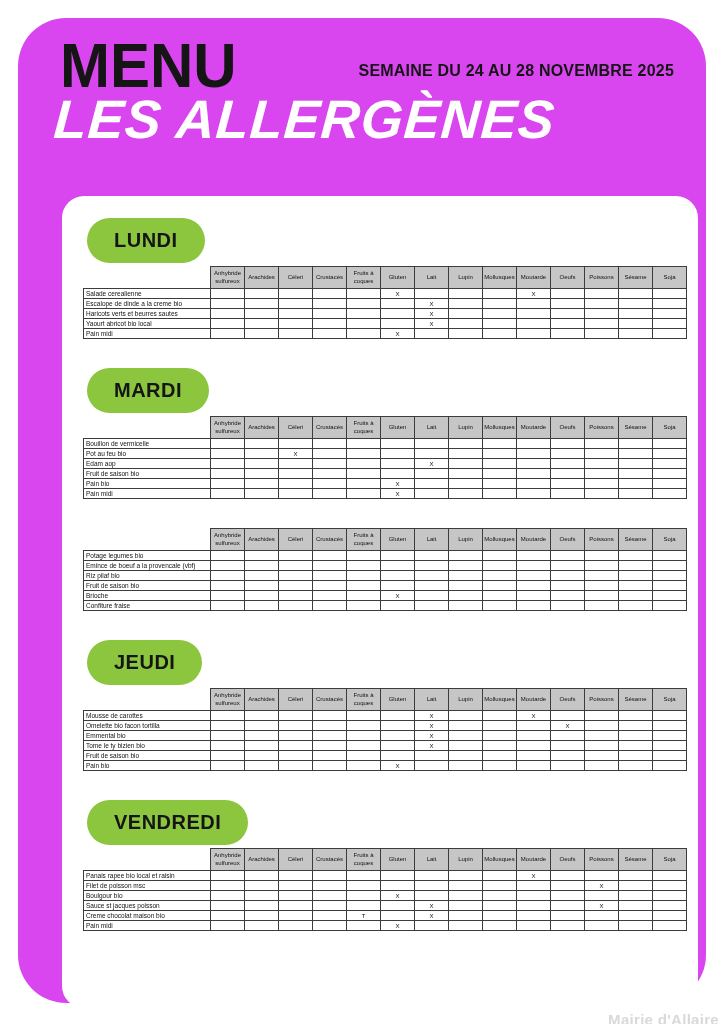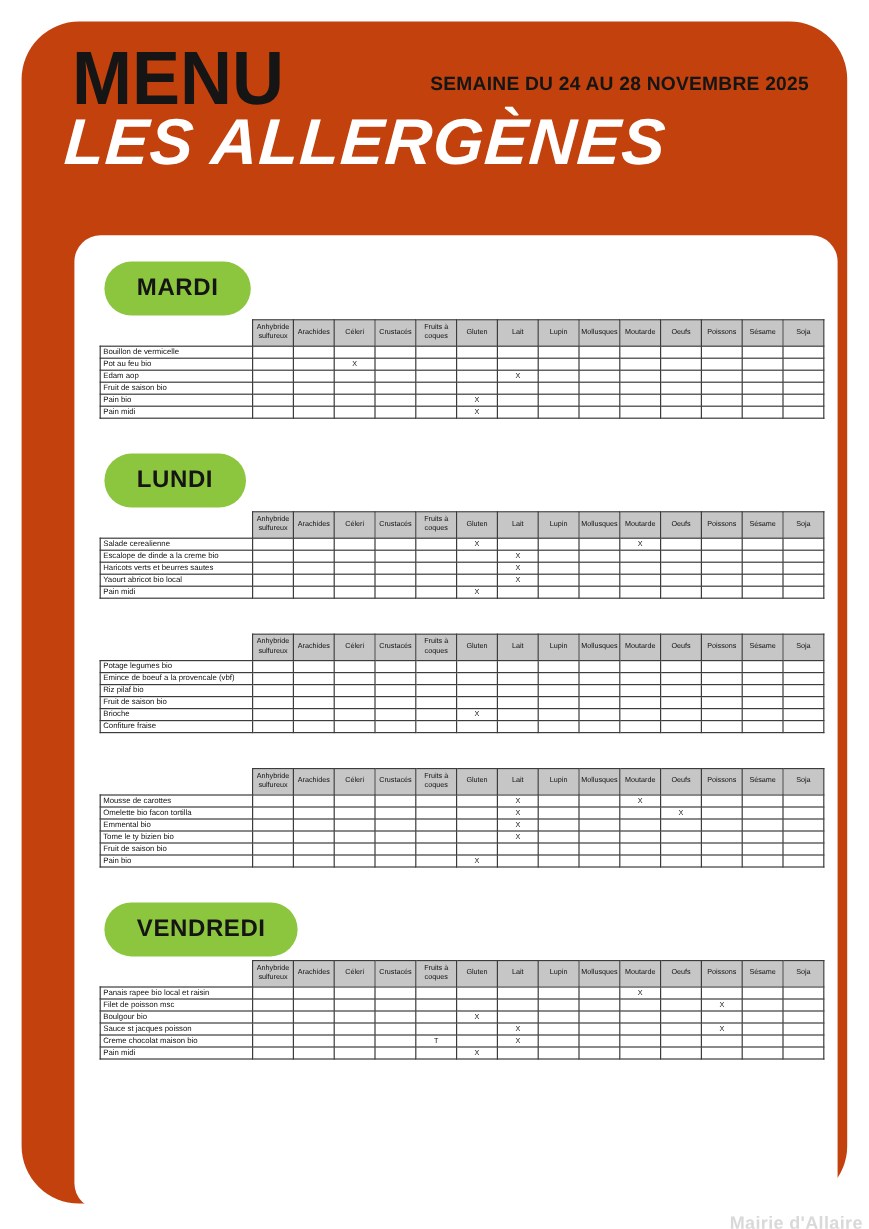--- a/index.html
+++ b/index.html
@@ -5,21 +5,21 @@
   html,body { margin:0; padding:0; }
   body {
     width:724px; height:1024px;
     background:#ffffff;
     font-family:"Liberation Sans", sans-serif;
     position:relative; overflow:hidden;
   }
   .green-panel {
     position:absolute; left:18px; top:18px;
     width:688px; height:985px;
-    background:#c2410c;
+    background:#d946ef;
     border-radius:48px;
   }
   .menu-title {
     position:absolute; left:42px; top:18px;
     font-size:60px; font-weight:900; line-height:1;
     color:#151515; letter-spacing:0px;
     transform:scaleY(1.05);
   }
   .week-label {
     position:absolute; right:32px; top:44px;
@@ -95,21 +95,21 @@
 </head>
 <body>
 
 <div class="green-panel">
   <div class="menu-title">MENU</div>
   <div class="week-label">SEMAINE DU 24 AU 28 NOVEMBRE 2025</div>
   <div class="subtitle">LES ALLERGÈNES</div>
 
   <div class="card">
     <div id="days">
-        <section class="day"><div class="day-badge">MARDI</div><table class="allergen-table">
+        <section class="day"><div class="day-badge">LUNDI</div><table class="allergen-table">
             <colgroup>
               <col class="c-dish">
               <col class="c-al">
               <col class="c-al">
               <col class="c-al">
               <col class="c-al">
               <col class="c-al">
               <col class="c-al">
               <col class="c-al">
               <col class="c-al">
@@ -134,96 +134,79 @@
                 <th>Mollusques</th>
                 <th>Moutarde</th>
                 <th>Oeufs</th>
                 <th>Poissons</th>
                 <th>Sésame</th>
                 <th>Soja</th>
               </tr>
             </thead>
             <tbody>
               <tr>
-                <td class="dish">Bouillon de vermicelle</td>
-                <td class="mark"></td>
-                <td class="mark"></td>
-                <td class="mark"></td>
-                <td class="mark"></td>
-                <td class="mark"></td>
-                <td class="mark"></td>
-                <td class="mark"></td>
-                <td class="mark"></td>
-                <td class="mark"></td>
-                <td class="mark"></td>
-                <td class="mark"></td>
-                <td class="mark"></td>
-                <td class="mark"></td>
-                <td class="mark"></td>
-              </tr>
-              <tr>
-                <td class="dish">Pot au feu bio</td>
-                <td class="mark"></td>
-                <td class="mark"></td>
-                <td class="mark">X</td>
-                <td class="mark"></td>
-                <td class="mark"></td>
-                <td class="mark"></td>
-                <td class="mark"></td>
-                <td class="mark"></td>
-                <td class="mark"></td>
-                <td class="mark"></td>
-                <td class="mark"></td>
-                <td class="mark"></td>
-                <td class="mark"></td>
-                <td class="mark"></td>
-              </tr>
-              <tr>
-                <td class="dish">Edam aop</td>
-                <td class="mark"></td>
-                <td class="mark"></td>
-                <td class="mark"></td>
-                <td class="mark"></td>
-                <td class="mark"></td>
-                <td class="mark"></td>
-                <td class="mark">X</td>
-                <td class="mark"></td>
-                <td class="mark"></td>
-                <td class="mark"></td>
-                <td class="mark"></td>
-                <td class="mark"></td>
-                <td class="mark"></td>
-                <td class="mark"></td>
-              </tr>
-              <tr>
-                <td class="dish">Fruit de saison bio</td>
-                <td class="mark"></td>
-                <td class="mark"></td>
-                <td class="mark"></td>
-                <td class="mark"></td>
-                <td class="mark"></td>
-                <td class="mark"></td>
-                <td class="mark"></td>
-                <td class="mark"></td>
-                <td class="mark"></td>
-                <td class="mark"></td>
-                <td class="mark"></td>
-                <td class="mark"></td>
-                <td class="mark"></td>
-                <td class="mark"></td>
-              </tr>
-              <tr>
-                <td class="dish">Pain bio</td>
-                <td class="mark"></td>
-                <td class="mark"></td>
-                <td class="mark"></td>
-                <td class="mark"></td>
-                <td class="mark"></td>
-                <td class="mark">X</td>
-                <td class="mark"></td>
+                <td class="dish">Salade cerealienne</td>
+                <td class="mark"></td>
+                <td class="mark"></td>
+                <td class="mark"></td>
+                <td class="mark"></td>
+                <td class="mark"></td>
+                <td class="mark">X</td>
+                <td class="mark"></td>
+                <td class="mark"></td>
+                <td class="mark"></td>
+                <td class="mark">X</td>
+                <td class="mark"></td>
+                <td class="mark"></td>
+                <td class="mark"></td>
+                <td class="mark"></td>
+              </tr>
+              <tr>
+                <td class="dish">Escalope de dinde a la creme bio</td>
+                <td class="mark"></td>
+                <td class="mark"></td>
+                <td class="mark"></td>
+                <td class="mark"></td>
+                <td class="mark"></td>
+                <td class="mark"></td>
+                <td class="mark">X</td>
+                <td class="mark"></td>
+                <td class="mark"></td>
+                <td class="mark"></td>
+                <td class="mark"></td>
+                <td class="mark"></td>
+                <td class="mark"></td>
+                <td class="mark"></td>
+              </tr>
+              <tr>
+                <td class="dish">Haricots verts et beurres sautes</td>
+                <td class="mark"></td>
+                <td class="mark"></td>
+                <td class="mark"></td>
+                <td class="mark"></td>
+                <td class="mark"></td>
+                <td class="mark"></td>
+                <td class="mark">X</td>
+                <td class="mark"></td>
+                <td class="mark"></td>
+                <td class="mark"></td>
+                <td class="mark"></td>
+                <td class="mark"></td>
+                <td class="mark"></td>
+                <td class="mark"></td>
+              </tr>
+              <tr>
+                <td class="dish">Yaourt abricot bio local</td>
+                <td class="mark"></td>
+                <td class="mark"></td>
+                <td class="mark"></td>
+                <td class="mark"></td>
+                <td class="mark"></td>
+                <td class="mark"></td>
+                <td class="mark">X</td>
                 <td class="mark"></td>
                 <td class="mark"></td>
                 <td class="mark"></td>
                 <td class="mark"></td>
                 <td class="mark"></td>
                 <td class="mark"></td>
                 <td class="mark"></td>
               </tr>
               <tr>
                 <td class="dish">Pain midi</td>
@@ -237,21 +220,21 @@
                 <td class="mark"></td>
                 <td class="mark"></td>
                 <td class="mark"></td>
                 <td class="mark"></td>
                 <td class="mark"></td>
                 <td class="mark"></td>
                 <td class="mark"></td>
               </tr>
             </tbody>
           </table></section>
-        <section class="day"><div class="day-badge">LUNDI</div><table class="allergen-table">
+        <section class="day"><div class="day-badge">MARDI</div><table class="allergen-table">
             <colgroup>
               <col class="c-dish">
               <col class="c-al">
               <col class="c-al">
               <col class="c-al">
               <col class="c-al">
               <col class="c-al">
               <col class="c-al">
               <col class="c-al">
               <col class="c-al">
@@ -276,79 +259,96 @@
                 <th>Mollusques</th>
                 <th>Moutarde</th>
                 <th>Oeufs</th>
                 <th>Poissons</th>
                 <th>Sésame</th>
                 <th>Soja</th>
               </tr>
             </thead>
             <tbody>
               <tr>
-                <td class="dish">Salade cerealienne</td>
-                <td class="mark"></td>
-                <td class="mark"></td>
-                <td class="mark"></td>
-                <td class="mark"></td>
-                <td class="mark"></td>
-                <td class="mark">X</td>
-                <td class="mark"></td>
-                <td class="mark"></td>
-                <td class="mark"></td>
-                <td class="mark">X</td>
-                <td class="mark"></td>
-                <td class="mark"></td>
-                <td class="mark"></td>
-                <td class="mark"></td>
-              </tr>
-              <tr>
-                <td class="dish">Escalope de dinde a la creme bio</td>
-                <td class="mark"></td>
-                <td class="mark"></td>
-                <td class="mark"></td>
-                <td class="mark"></td>
-                <td class="mark"></td>
-                <td class="mark"></td>
-                <td class="mark">X</td>
-                <td class="mark"></td>
-                <td class="mark"></td>
-                <td class="mark"></td>
-                <td class="mark"></td>
-                <td class="mark"></td>
-                <td class="mark"></td>
-                <td class="mark"></td>
-              </tr>
-              <tr>
-                <td class="dish">Haricots verts et beurres sautes</td>
-                <td class="mark"></td>
-                <td class="mark"></td>
-                <td class="mark"></td>
-                <td class="mark"></td>
-                <td class="mark"></td>
-                <td class="mark"></td>
-                <td class="mark">X</td>
-                <td class="mark"></td>
-                <td class="mark"></td>
-                <td class="mark"></td>
-                <td class="mark"></td>
-                <td class="mark"></td>
-                <td class="mark"></td>
-                <td class="mark"></td>
-              </tr>
-              <tr>
-                <td class="dish">Yaourt abricot bio local</td>
-                <td class="mark"></td>
-                <td class="mark"></td>
-                <td class="mark"></td>
-                <td class="mark"></td>
-                <td class="mark"></td>
-                <td class="mark"></td>
-                <td class="mark">X</td>
+                <td class="dish">Bouillon de vermicelle</td>
+                <td class="mark"></td>
+                <td class="mark"></td>
+                <td class="mark"></td>
+                <td class="mark"></td>
+                <td class="mark"></td>
+                <td class="mark"></td>
+                <td class="mark"></td>
+                <td class="mark"></td>
+                <td class="mark"></td>
+                <td class="mark"></td>
+                <td class="mark"></td>
+                <td class="mark"></td>
+                <td class="mark"></td>
+                <td class="mark"></td>
+              </tr>
+              <tr>
+                <td class="dish">Pot au feu bio</td>
+                <td class="mark"></td>
+                <td class="mark"></td>
+                <td class="mark">X</td>
+                <td class="mark"></td>
+                <td class="mark"></td>
+                <td class="mark"></td>
+                <td class="mark"></td>
+                <td class="mark"></td>
+                <td class="mark"></td>
+                <td class="mark"></td>
+                <td class="mark"></td>
+                <td class="mark"></td>
+                <td class="mark"></td>
+                <td class="mark"></td>
+              </tr>
+              <tr>
+                <td class="dish">Edam aop</td>
+                <td class="mark"></td>
+                <td class="mark"></td>
+                <td class="mark"></td>
+                <td class="mark"></td>
+                <td class="mark"></td>
+                <td class="mark"></td>
+                <td class="mark">X</td>
+                <td class="mark"></td>
+                <td class="mark"></td>
+                <td class="mark"></td>
+                <td class="mark"></td>
+                <td class="mark"></td>
+                <td class="mark"></td>
+                <td class="mark"></td>
+              </tr>
+              <tr>
+                <td class="dish">Fruit de saison bio</td>
+                <td class="mark"></td>
+                <td class="mark"></td>
+                <td class="mark"></td>
+                <td class="mark"></td>
+                <td class="mark"></td>
+                <td class="mark"></td>
+                <td class="mark"></td>
+                <td class="mark"></td>
+                <td class="mark"></td>
+                <td class="mark"></td>
+                <td class="mark"></td>
+                <td class="mark"></td>
+                <td class="mark"></td>
+                <td class="mark"></td>
+              </tr>
+              <tr>
+                <td class="dish">Pain bio</td>
+                <td class="mark"></td>
+                <td class="mark"></td>
+                <td class="mark"></td>
+                <td class="mark"></td>
+                <td class="mark"></td>
+                <td class="mark">X</td>
+                <td class="mark"></td>
                 <td class="mark"></td>
                 <td class="mark"></td>
                 <td class="mark"></td>
                 <td class="mark"></td>
                 <td class="mark"></td>
                 <td class="mark"></td>
                 <td class="mark"></td>
               </tr>
               <tr>
                 <td class="dish">Pain midi</td>
@@ -504,21 +504,21 @@
                 <td class="mark"></td>
                 <td class="mark"></td>
                 <td class="mark"></td>
                 <td class="mark"></td>
                 <td class="mark"></td>
                 <td class="mark"></td>
                 <td class="mark"></td>
               </tr>
             </tbody>
           </table></section>
-        <section class="day"><table class="allergen-table">
+        <section class="day"><div class="day-badge">JEUDI</div><table class="allergen-table">
             <colgroup>
               <col class="c-dish">
               <col class="c-al">
               <col class="c-al">
               <col class="c-al">
               <col class="c-al">
               <col class="c-al">
               <col class="c-al">
               <col class="c-al">
               <col class="c-al">

